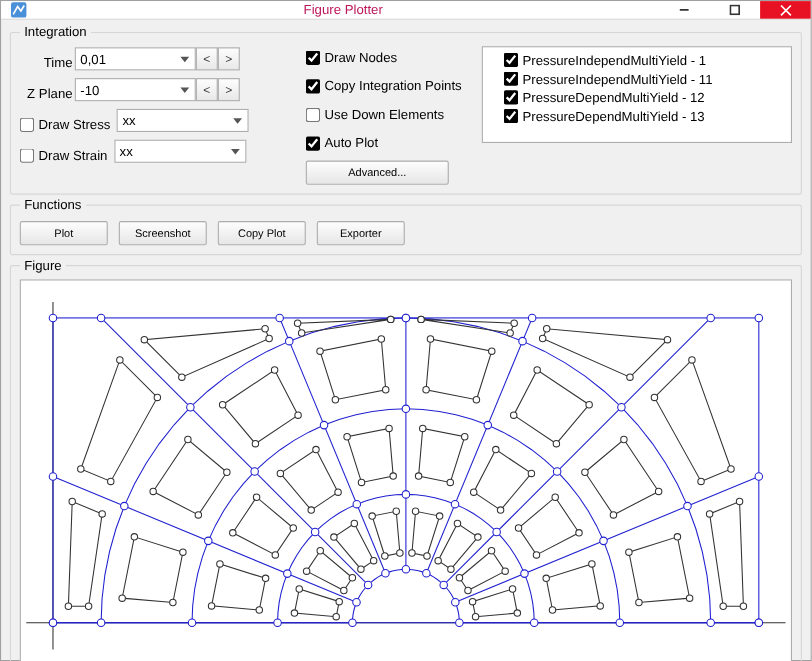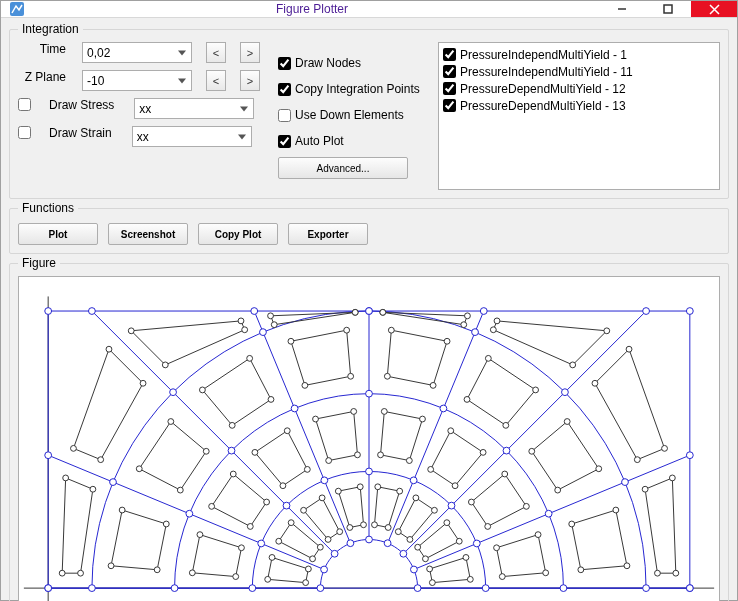--- a/index.html
+++ b/index.html
@@ -31,21 +31,21 @@
     width: 16px; height: 16px;
     margin-left: 8px;
     display: inline-flex;
     align-items: center;
     justify-content: center;
   }
   .titlebar .title {
     flex: 1;
     text-align: center;
     font-size: 12px;
-    color: #4c1d95;
+    color: #be185d;
   }
   .titlebar .controls {
     display: flex;
     height: 100%;
   }
   .titlebar .controls .btn {
     width: 46px;
     display: flex;
     align-items: center;
     justify-content: center;
@@ -81,22 +81,22 @@
     gap: 10px;
   }
   .col-left {
     display: flex;
     flex-direction: column;
     gap: 6px;
     width: 250px;
   }
   .row {
     display: flex;
-    align-items: flex-start;
-    gap: 14px;
+    align-items: flex-end;
+    gap: 0;
     height: 22px;
   }
   .row label.lab {
     width: 50px;
     text-align: right;
     padding-right: 2px;
   }
   .cb-row label.lab {
     width: auto;
     text-align: left;
@@ -161,36 +161,36 @@
     display: flex;
     align-items: center;
     justify-content: center;
     padding: 0 10px;
     border-radius: 2px;
   }
   .col-right {
     flex: 1;
     border: 1px solid #adadad;
     background: #fff;
-    padding: 3px 4px;
+    padding: 3px 19px;
     overflow-y: auto;
-    height: 148px;
+    height: 88px;
   }
   .col-right .item {
     display: flex;
     align-items: center;
     height: 17px;
     font-size: 12px;
   }
   .functions-body {
     display: flex;
     gap: 10px;
     padding-top: 2px;
   }
-  .functions-body .btn-std { width: 80px; font-weight: bold; }
+  .functions-body .btn-std { width: 80px; }
   .figure-field {
     flex: 1;
     display: flex;
     flex-direction: column;
   }
   .figure-canvas {
     flex: 1;
     border: 1px solid #adadad;
     background: #fff;
     display: flex;
@@ -232,21 +232,21 @@
 
   <div class="content">
 
     <fieldset>
       <legend>Integration</legend>
       <div class="params-body">
         <div class="col-left">
           <div class="row">
             <label class="lab">Time</label>
             <div class="combo">
-                <span>0,02</span>
+                <span>0,01</span>
               </div>
             <div class="spinbtn">&lt;</div>
             <div class="spinbtn">&gt;</div>
           </div>
           <div class="row">
             <label class="lab">Z Plane</label>
             <div class="combo">
                 <span>-10</span>
               </div>
             <div class="spinbtn">&lt;</div>

